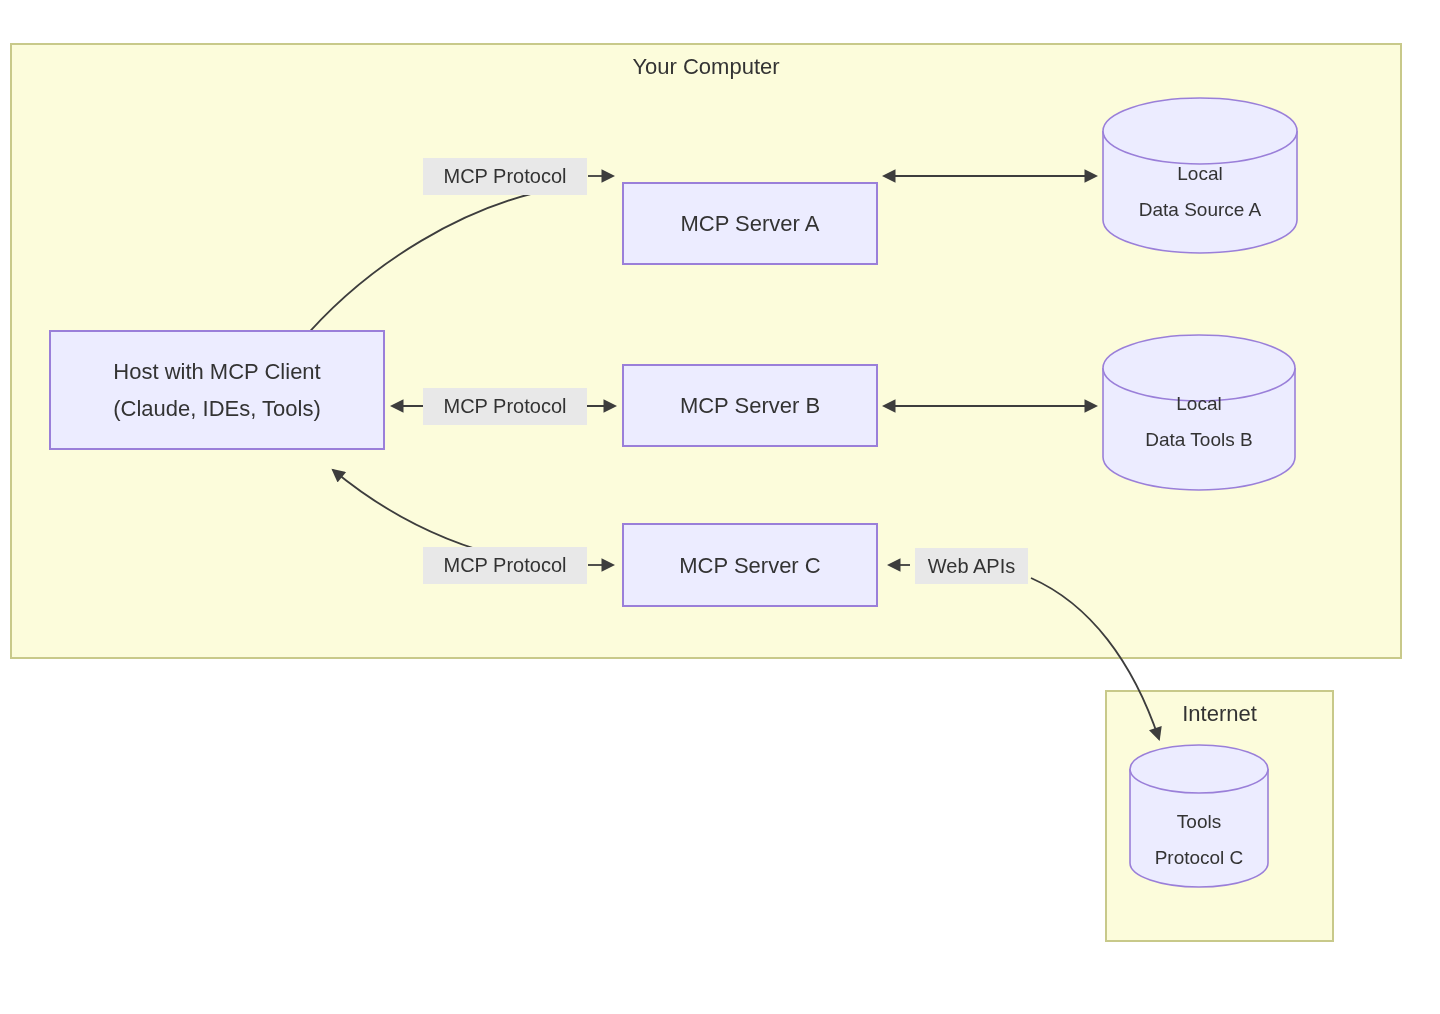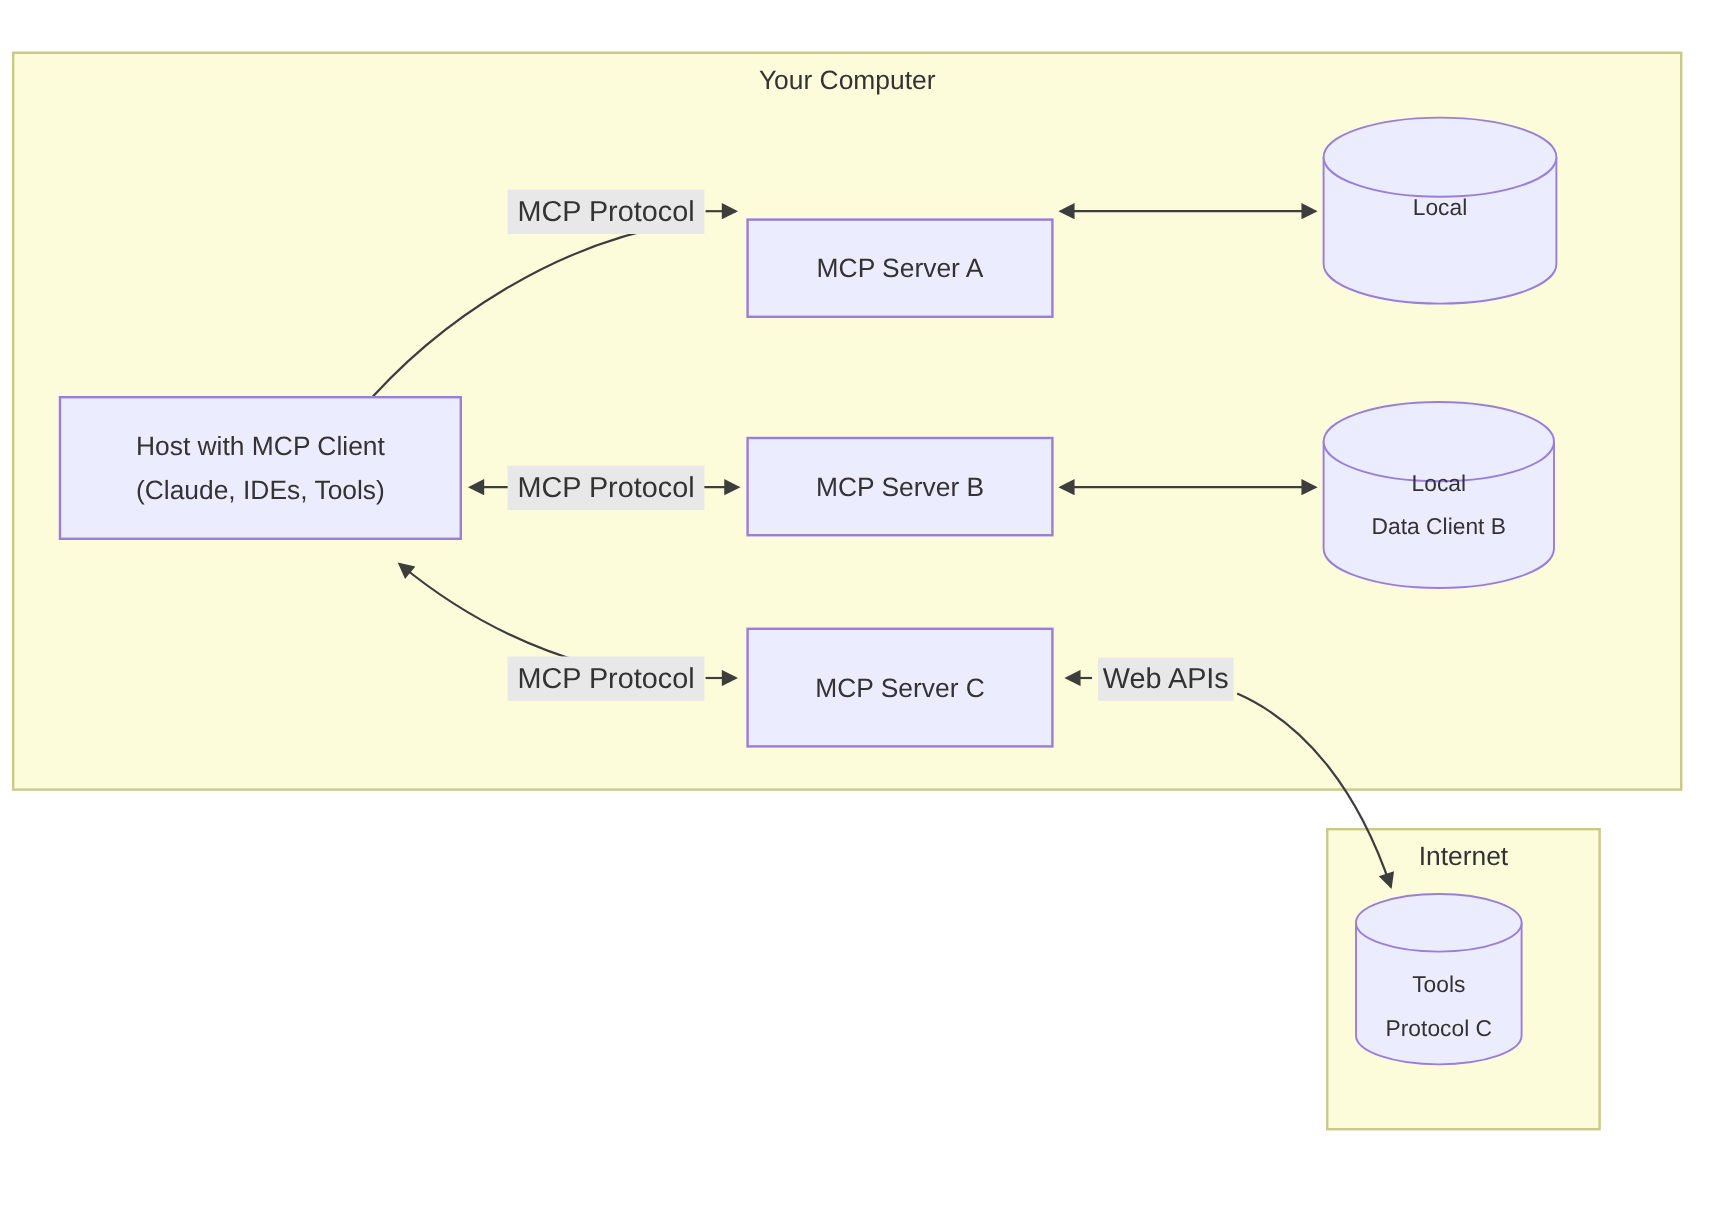--- a/index.html
+++ b/index.html
@@ -28,35 +28,35 @@
   .node{
     position:absolute;box-sizing:border-box;
     background:var(--c-node-fill,#ececff);
     border:2px solid var(--c-node-border,#9a7fd9);
     display:flex;flex-direction:column;align-items:center;justify-content:center;
     font-size:22px;text-align:center;line-height:37px;color:var(--c-text,#333);
   }
   #node-host{left:49px;top:330px;width:336px;height:120px;}
   #node-server-a{left:622px;top:134px;width:256px;height:83px;margin-top:48px;}
   #node-server-b{left:622px;top:364px;width:256px;height:83px;}
-  #node-server-c{left:622px;top:523px;width:256px;height:100px;}
+  #node-server-c{left:622px;top:523px;width:256px;height:84px;}
 
   .cyl-label{
     position:absolute;text-align:center;font-size:19px;line-height:36px;
     color:var(--c-text,#333);
   }
   #label-data-a{left:1103px;top:156px;width:194px;}
   #label-data-b{left:1103px;top:386px;width:192px;}
   #label-remote-c{left:1126px;top:804px;width:146px;}
 
   .edge-label{
     position:absolute;box-sizing:border-box;
     background:var(--c-edge-label-bg,#e8e8e8);
     display:flex;align-items:center;justify-content:center;
-    font-size:24px;color:var(--c-text,#333);white-space:nowrap;
+    font-size:20px;color:var(--c-text,#333);white-space:nowrap;
   }
   #edge-label-a{left:423px;top:158px;width:164px;height:37px;}
   #edge-label-b{left:423px;top:388px;width:164px;height:37px;}
   #edge-label-c{left:423px;top:547px;width:164px;height:37px;}
   #edge-label-web{left:915px;top:548px;width:113px;height:36px;}
 </style>
 </head>
 <body>
 
 <div class="canvas">
@@ -108,24 +108,25 @@
   </div>
   <div class="node" id="node-server-b">
     <span>MCP Server B</span>
   </div>
   <div class="node" id="node-server-c">
     <span>MCP Server C</span>
   </div>
 
   <div class="cyl-label" id="label-data-a">
     <div>Local</div>
+    <div>Data Source A</div>
   </div>
   <div class="cyl-label" id="label-data-b">
     <div>Local</div>
-    <div>Data Client B</div>
+    <div>Data Tools B</div>
   </div>
   <div class="cyl-label" id="label-remote-c">
     <div>Tools</div>
     <div>Protocol C</div>
   </div>
 
   <div class="edge-label" id="edge-label-a">MCP Protocol</div>
   <div class="edge-label" id="edge-label-b">MCP Protocol</div>
   <div class="edge-label" id="edge-label-c">MCP Protocol</div>
   <div class="edge-label" id="edge-label-web">Web APIs</div>

